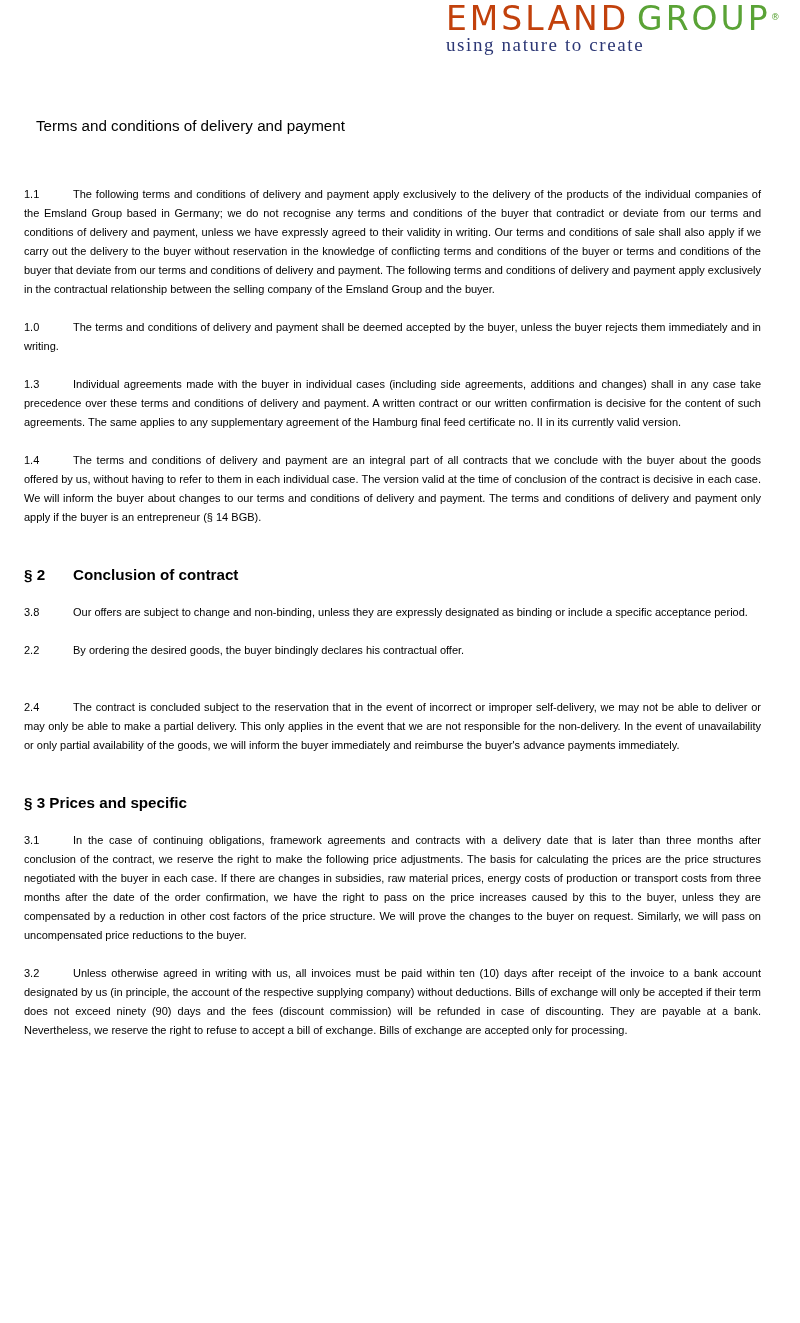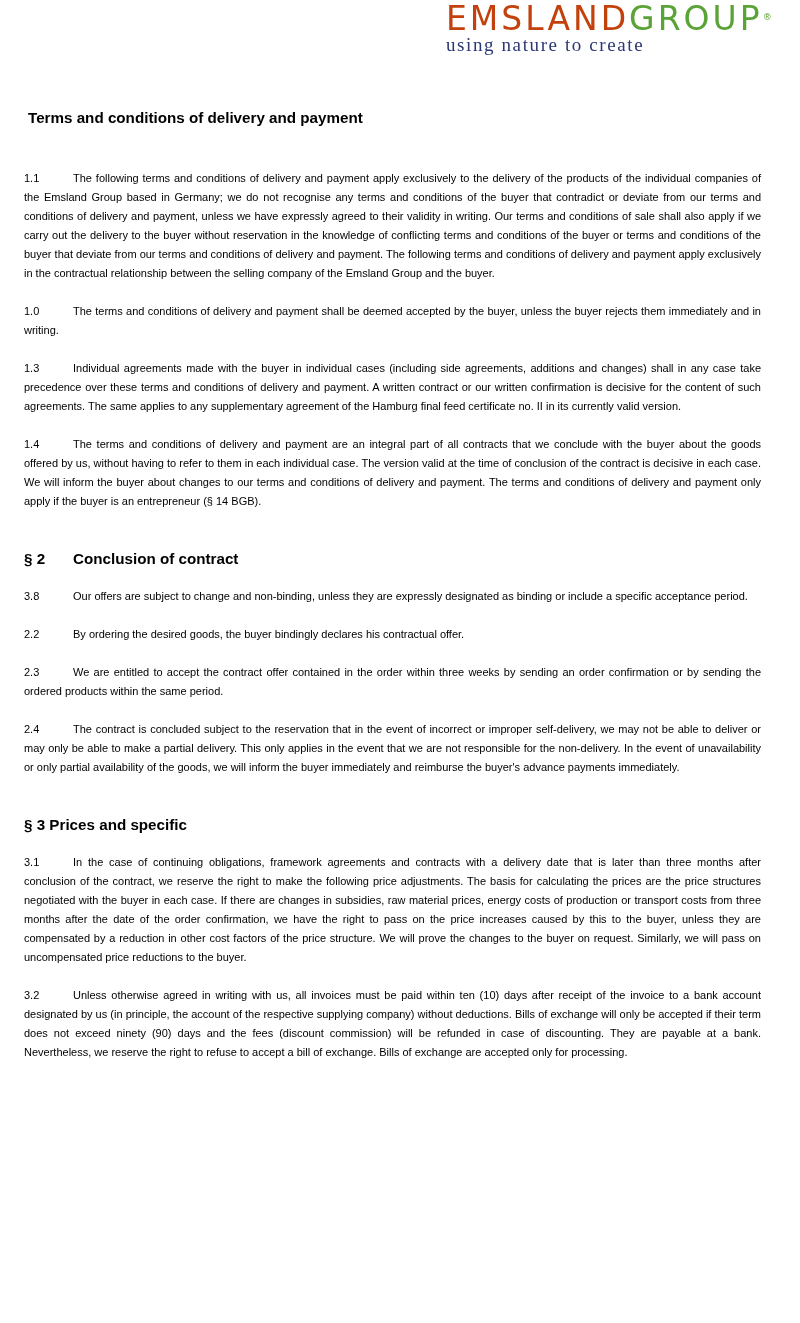--- a/index.html
+++ b/index.html
@@ -22,21 +22,21 @@
       font-family: "DejaVu Sans", sans-serif;
       font-size: 33px;
       font-weight: normal;
       letter-spacing: 3px;
       line-height: 38px;
       white-space: nowrap;
       position: relative;
       left: 0px;
     }
     .logo-emsland { color: #c2410c; }
-    .logo-group { color: #5aa336; }
+    .logo-group { color: #5aa336; margin-left: 8px; }
     .logo-reg {
       font-size: 9px;
       color: #5aa336;
       vertical-align: top;
       position: relative;
       top: -2px;
       letter-spacing: 0;
     }
     .logo-tagline {
       font-family: Liberation Serif, serif;
@@ -49,22 +49,22 @@
     }
     .content {
       position: absolute;
       left: 24px;
       top: 104px;
       width: 737px;
       font-size: 15.2px;
       line-height: 19px;
     }
     .doc-title {
-      font-weight: bold;
-      margin: 4px;
+      font-weight: normal;
+      margin: 12px;
       font-size: 15.2px;
       line-height: 19px;
     }
     .section-heading {
       font-weight: bold;
       margin: 0;
       font-size: 15.2px;
       line-height: 19px;
     }
     .section-heading .num { display: inline-block; }
@@ -107,21 +107,20 @@
   <div class="gap-2"></div>
 
   <p class="section-heading">
     <span class="num tab">§ 2</span><span>Conclusion of contract</span>
   </p>
   <div class="gap-1"></div>
   <p class="para"><span class="pnum">3.8</span><span>Our offers are subject to change and non-binding, unless they are expressly designated as binding or include a specific acceptance period.</span></p>
   <div class="gap-1"></div>
   <p class="para"><span class="pnum">2.2</span><span>By ordering the desired goods, the buyer bindingly declares his contractual offer.</span></p>
   <div class="gap-1"></div>
-  <p class="para"><span class="pnum">2.3</span><span>We are entitled to accept the contract offer contained in the order within three weeks by sending an order confirmation or by sending the ordered products within the same period.</span></p>
   <div class="gap-1"></div>
   <p class="para"><span class="pnum">2.4</span><span>The contract is concluded subject to the reservation that in the event of incorrect or improper self-delivery, we may not be able to deliver or may only be able to make a partial delivery. This only applies in the event that we are not responsible for the non-delivery. In the event of unavailability or only partial availability of the goods, we will inform the buyer immediately and reimburse the buyer's advance payments immediately.</span></p>
   <div class="gap-2"></div>
 
   <p class="section-heading">
     <span class="num">§ 3</span>
     <span>Prices and specific</span>
   </p>
   <div class="gap-1"></div>
   <p class="para"><span class="pnum">3.1</span><span>In the case of continuing obligations, framework agreements and contracts with a delivery date that is later than three months after conclusion of the contract, we reserve the right to make the following price adjustments. The basis for calculating the prices are the price structures negotiated with the buyer in each case. If there are changes in subsidies, raw material prices, energy costs of production or transport costs from three months after the date of the order confirmation, we have the right to pass on the price increases caused by this to the buyer, unless they are compensated by a reduction in other cost factors of the price structure. We will prove the changes to the buyer on request. Similarly, we will pass on uncompensated price reductions to the buyer.</span></p>

